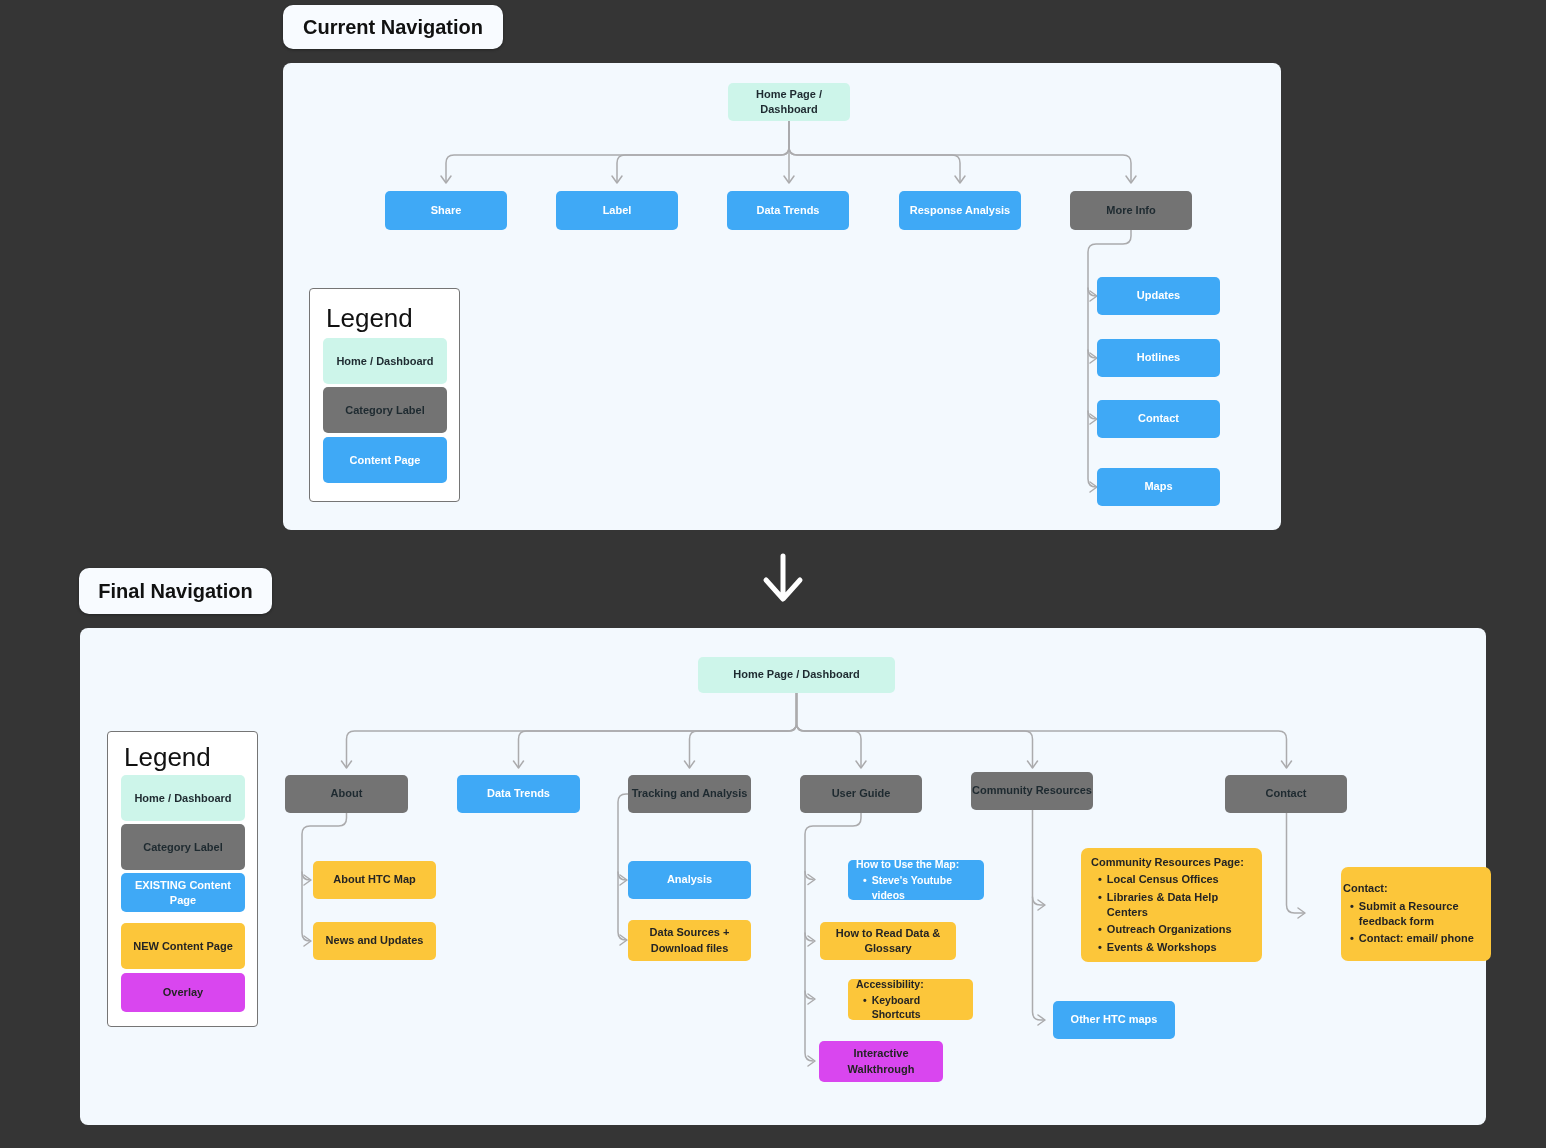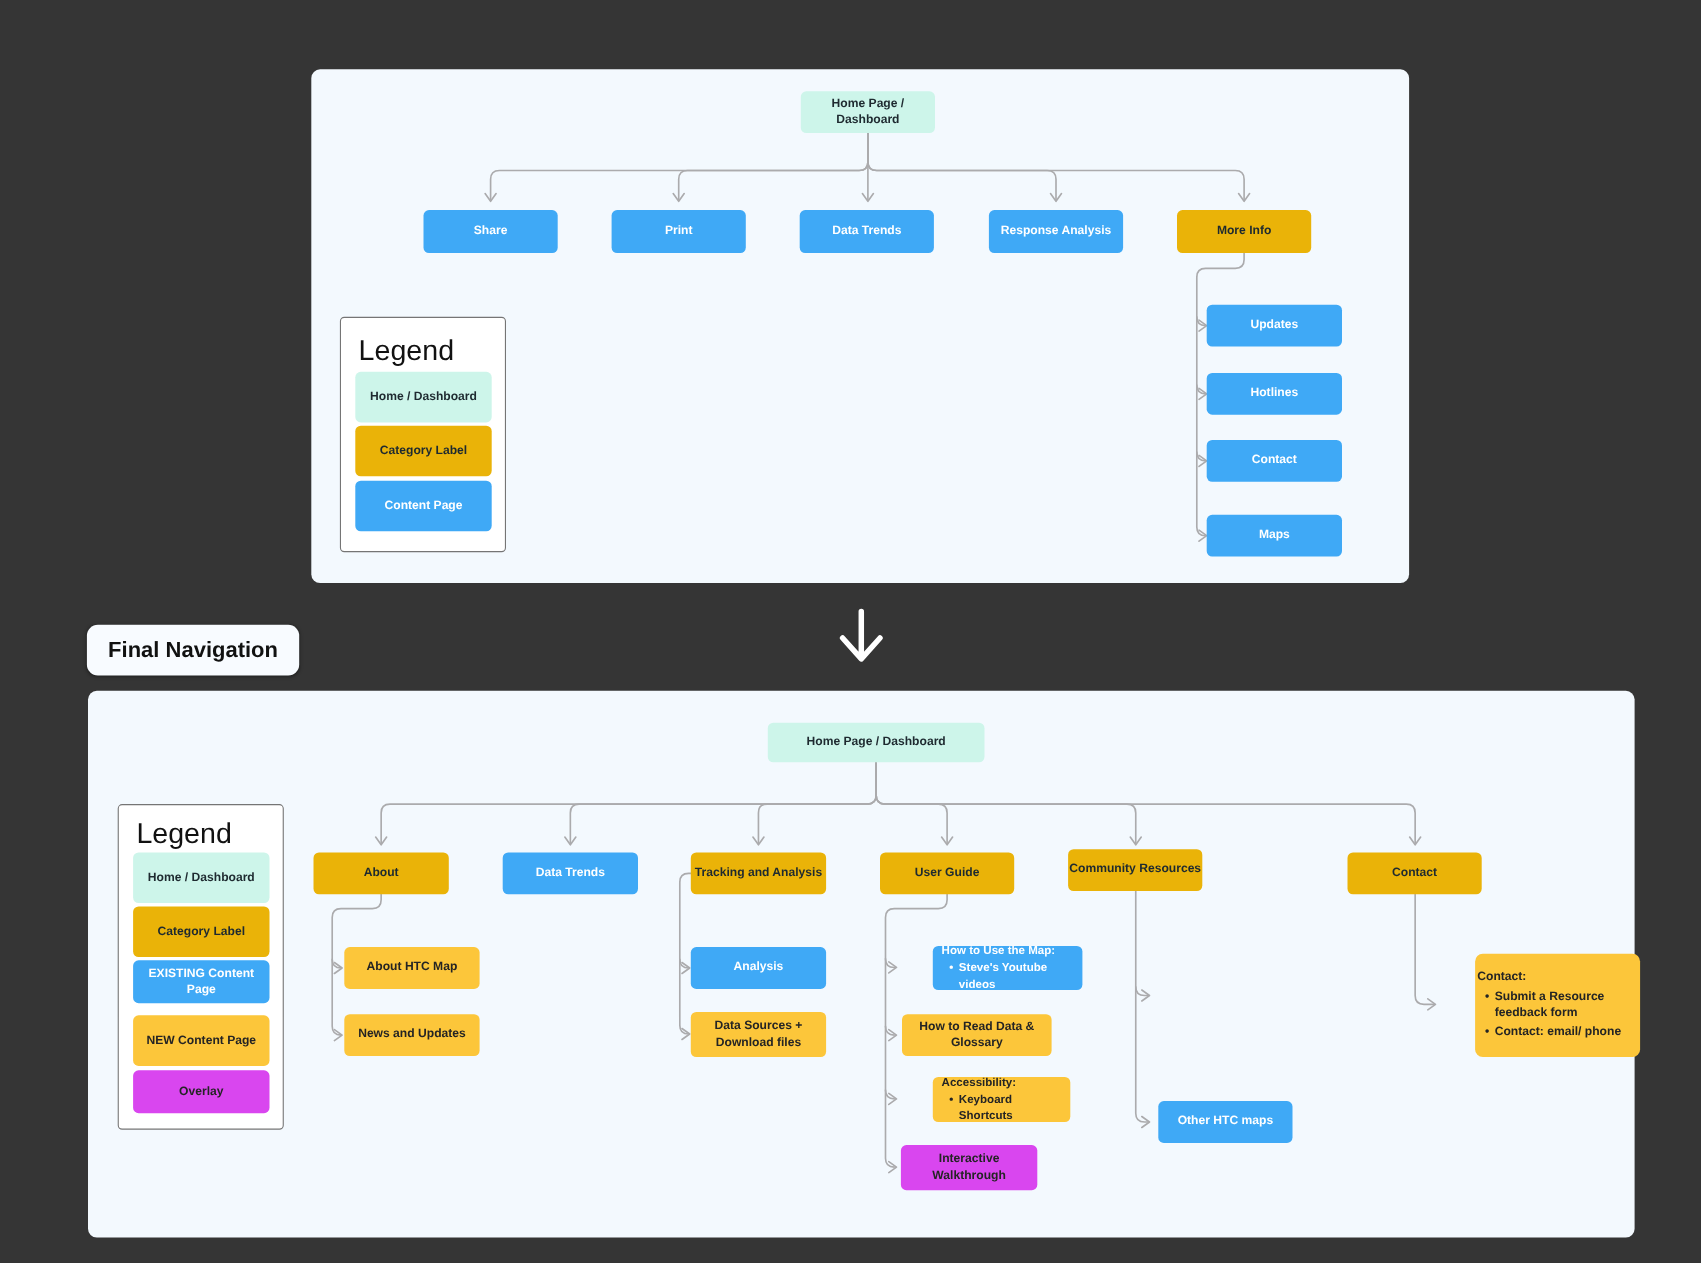--- a/index.html
+++ b/index.html
@@ -6,40 +6,43 @@
   *{box-sizing:border-box;}
   .stage{position:relative;width:1546px;height:1148px;background:#353535;overflow:hidden;
          font-family:"Liberation Sans",sans-serif;color:#1e1e1e;}
   .panel{position:absolute;background:#f3f9fe;border-radius:8px;}
   .chip{position:absolute;background:#f8fbff;border-radius:10px;display:flex;align-items:center;
         justify-content:center;font-size:20px;font-weight:700;color:#111;
         box-shadow:0 1px 3px rgba(0,0,0,.35);}
   .node{position:absolute;border-radius:5px;display:flex;align-items:center;justify-content:center;
         text-align:center;font-size:11px;font-weight:700;line-height:1.4;padding:4px 0;}
   .mint{background:#cdf5ea;color:#1e2a30;}
-  .lblue{background:#eab308;color:#1e2a30;}
+  .lblue{background:#737373;color:#1e2a30;}
   .blue{background:#3fa9f6;color:#ffffff;}
   .yellow{background:#fcc63a;color:#242424;}
   .grayb{background:#d946ef;color:#242424;}
   .leftbox{flex-direction:column;align-items:flex-start;justify-content:center;text-align:left;
            font-size:10.5px;gap:1px;margin-left:28px;}
   .leftbox .bl{display:flex;gap:5px;align-items:flex-start;padding-left:7px;}
   .leftbox .bl::before{content:"•";}
   .legend{position:absolute;background:#ffffff;border:1.5px solid #757575;border-radius:4px;}
   .legend-title{position:absolute;left:16px;font-size:26px;font-weight:500;color:#111;}
   .lg-item{position:absolute;left:13px;width:124px;height:46px;border-radius:5px;display:flex;
            align-items:center;justify-content:center;font-size:11px;font-weight:700;text-align:center;line-height:1.3;}
   svg.wires{position:absolute;left:0;top:0;pointer-events:none;}
   svg.wires path{fill:none;stroke:#ababad;stroke-width:1.5;stroke-linecap:round;stroke-linejoin:round;}
 </style>
 </head>
 <body>
 
 <div class="stage">
 
+  <div class="chip" style="left:283px;top:5px;width:220px;height:44px;">
+    <span>Current Navigation</span>
+  </div>
 
   <div class="panel" style="left:283px;top:63px;width:998px;height:467px;">
 
     <svg class="wires" width="998" height="467">
       <path d="M506 58 V84 Q506 92 498 92 H171 Q163 92 163 100 V119"></path>
         <path d="M158 113 L163 120 L168 113"></path>
       <path d="M506 58 V84 Q506 92 498 92 H342 Q334 92 334 100 V119"></path>
         <path d="M329 113 L334 120 L339 113"></path>
       <path d="M506 58 V119"></path>
         <path d="M501 113 L506 120 L511 113"></path>
@@ -58,21 +61,21 @@
     </svg>
 
     <div class="node mint" style="left:445px;top:20px;width:122px;height:38px;">
       <span>Home Page / Dashboard</span>
     </div>
 
     <div class="node blue" style="left:102px;top:128px;width:122px;height:39px;">
       <span>Share</span>
     </div>
     <div class="node blue" style="left:273px;top:128px;width:122px;height:39px;">
-      <span>Print</span>
+      <span>Label</span>
     </div>
     <div class="node blue" style="left:444px;top:128px;width:122px;height:39px;">
       <span>Data Trends</span>
     </div>
     <div class="node blue" style="left:616px;top:128px;width:122px;height:39px;">
       <span>Response Analysis</span>
     </div>
     <div class="node lblue" style="left:787px;top:128px;width:122px;height:39px;">
       <span>More Info</span>
     </div>
@@ -201,20 +204,27 @@
       <span>How to Read Data &amp; Glossary</span>
     </div>
     <div class="node yellow leftbox" style="left:740px;top:351px;width:125px;height:41px;padding:5px 8px;">
       <span>Accessibility:</span>
       <span class="bl">Keyboard Shortcuts</span>
     </div>
     <div class="node grayb" style="left:739px;top:413px;width:124px;height:41px;">
       <span>Interactive Walkthrough</span>
     </div>
 
+    <div class="node yellow leftbox" style="left:973px;top:220px;width:181px;height:114px;padding:10px 10px;font-size:11px;gap:2px;border-radius:7px;">
+      <span>Community Resources Page:</span>
+      <span class="bl">Local Census Offices</span>
+      <span class="bl">Libraries &amp; Data Help Centers</span>
+      <span class="bl">Outreach Organizations</span>
+      <span class="bl">Events &amp; Workshops</span>
+    </div>
     <div class="node blue" style="left:973px;top:373px;width:122px;height:38px;">
       <span>Other HTC maps</span>
     </div>
 
     <div class="node yellow leftbox" style="left:1233px;top:239px;width:150px;height:94px;padding:10px 2px;font-size:11px;gap:2px;border-radius:7px;">
       <span>Contact:</span>
       <span class="bl">Submit a Resource feedback form</span>
       <span class="bl">Contact: email/ phone</span>
     </div>
 

